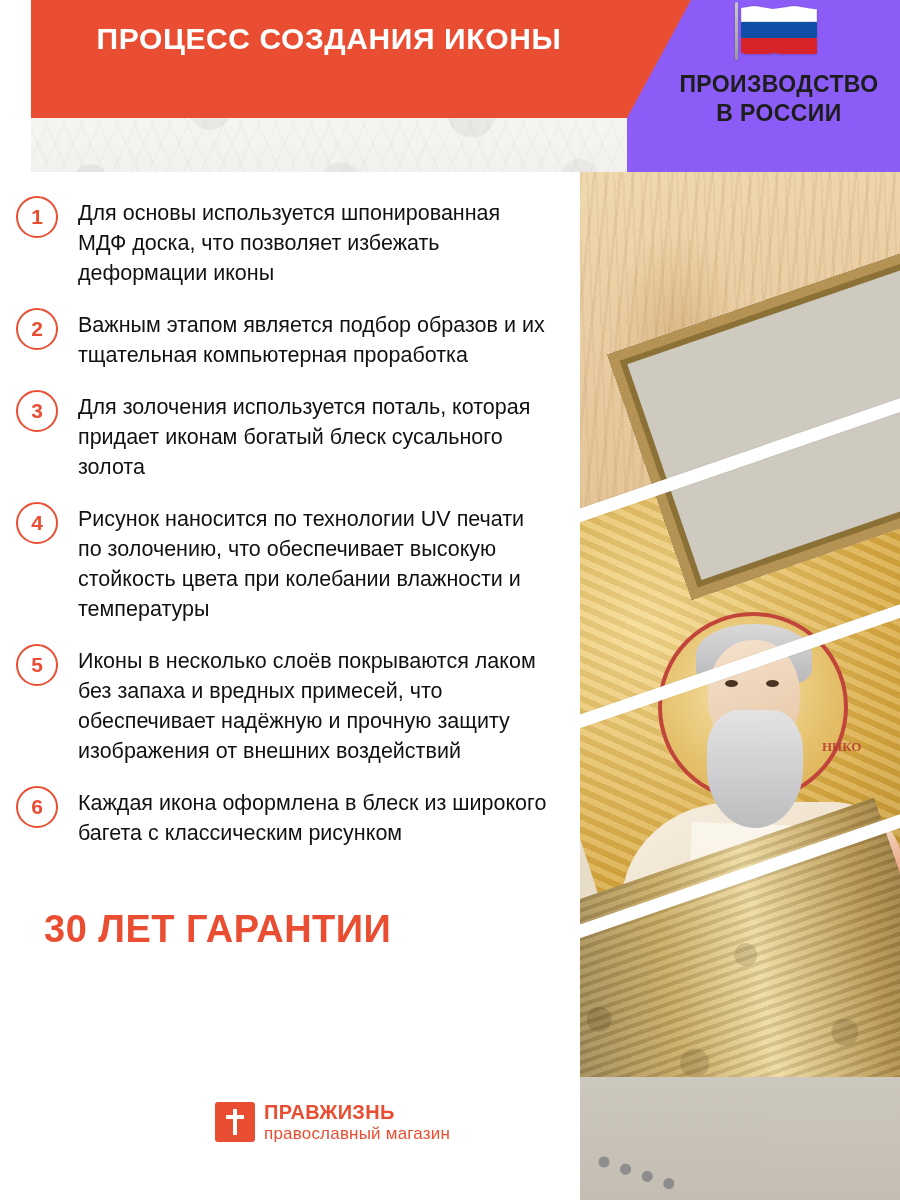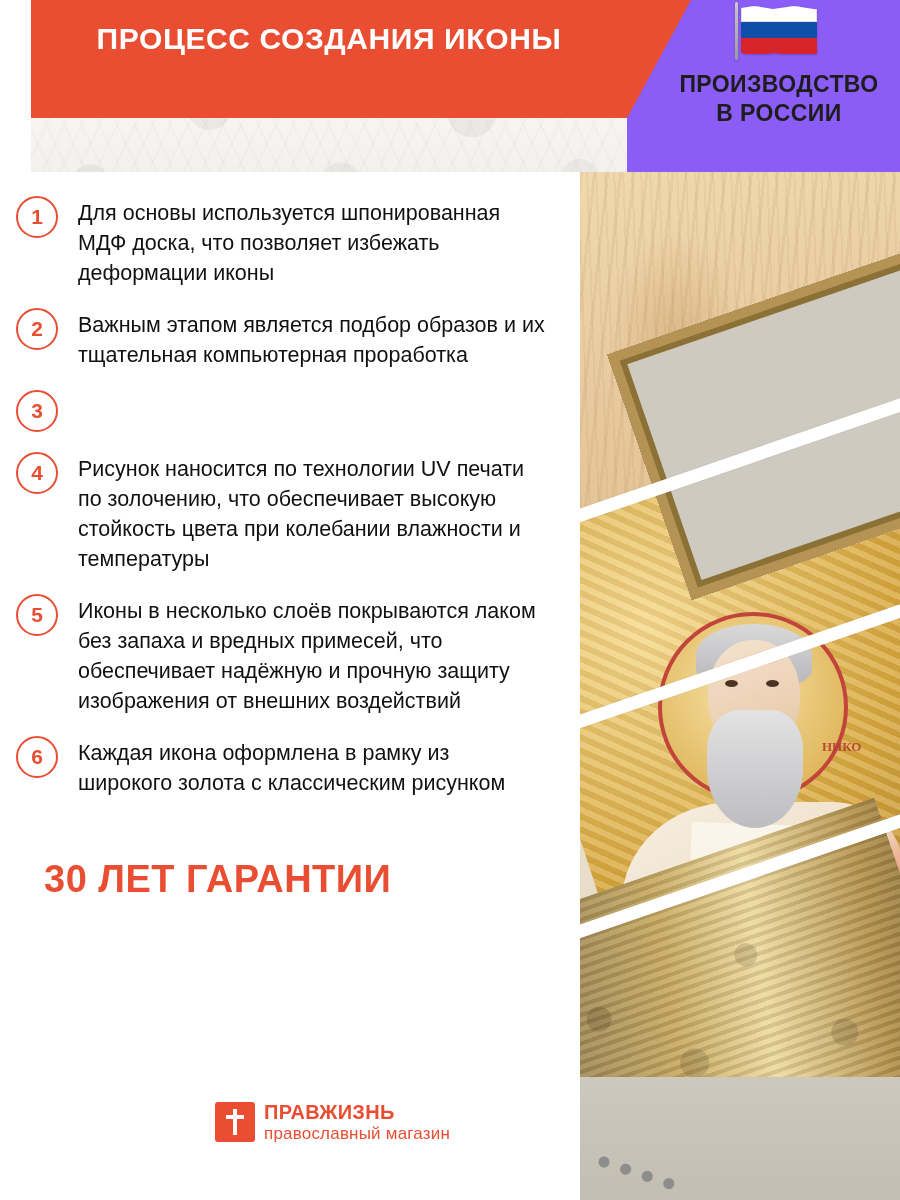--- a/index.html
+++ b/index.html
@@ -482,32 +482,33 @@
       <li class="step">
         <div class="step-num">1</div>
         <div class="step-text">Для основы используется шпонированная МДФ доска, что позволяет избежать деформации иконы</div>
       </li>
       <li class="step">
         <div class="step-num">2</div>
         <div class="step-text">Важным этапом является подбор образов и их тщательная компьютерная проработка</div>
       </li>
       <li class="step">
         <div class="step-num">3</div>
+        <div class="step-text">Для золочения используется поталь, которая придает иконам богатый блеск сусального золота</div>
       </li>
       <li class="step">
         <div class="step-num">4</div>
         <div class="step-text">Рисунок наносится по технологии UV печати по золочению, что обеспечивает высокую стойкость цвета при колебании влажности и температуры</div>
       </li>
       <li class="step">
         <div class="step-num">5</div>
         <div class="step-text">Иконы в несколько слоёв покрываются лаком без запаха и вредных примесей, что обеспечивает надёжную и прочную защиту изображения от внешних воздействий</div>
       </li>
       <li class="step">
         <div class="step-num">6</div>
-        <div class="step-text">Каждая икона оформлена в рамку из широкого золота с классическим рисунком</div>
+        <div class="step-text">Каждая икона оформлена в блеск из широкого багета с классическим рисунком</div>
       </li>
     </ul>
 
     <div class="guarantee">30 ЛЕТ ГАРАНТИИ</div>
   </div>
 
   <div class="logo">
     <div class="logo-mark"></div>
     <div class="logo-words">
       <span class="logo-name">ПРАВЖИЗНЬ</span>

